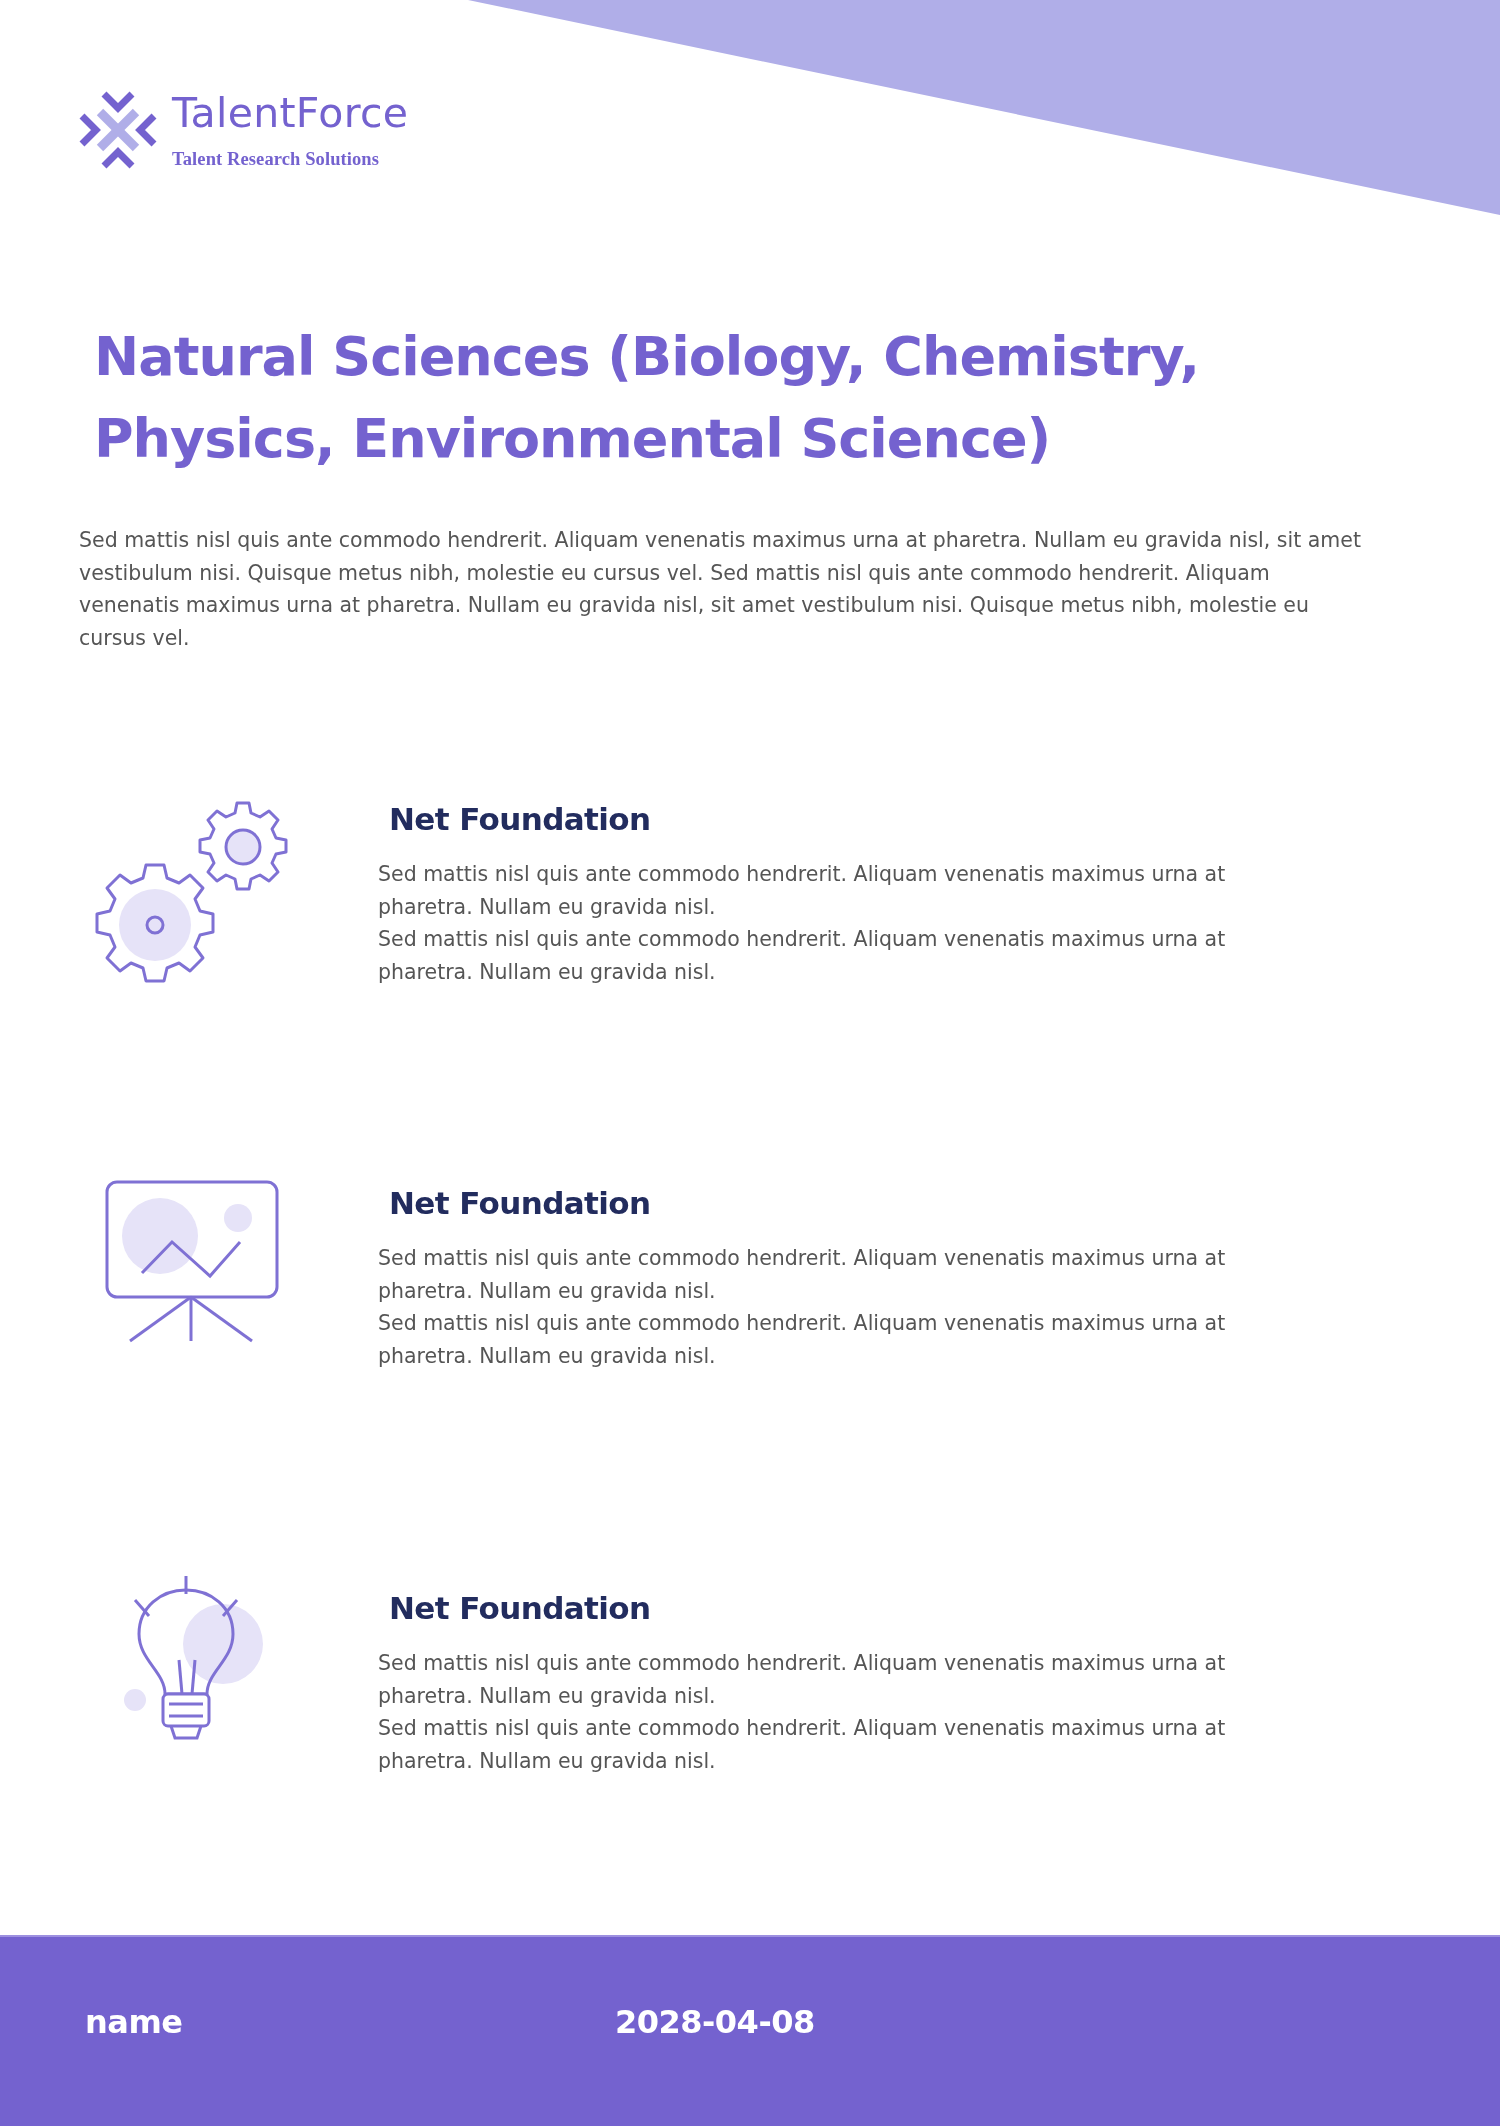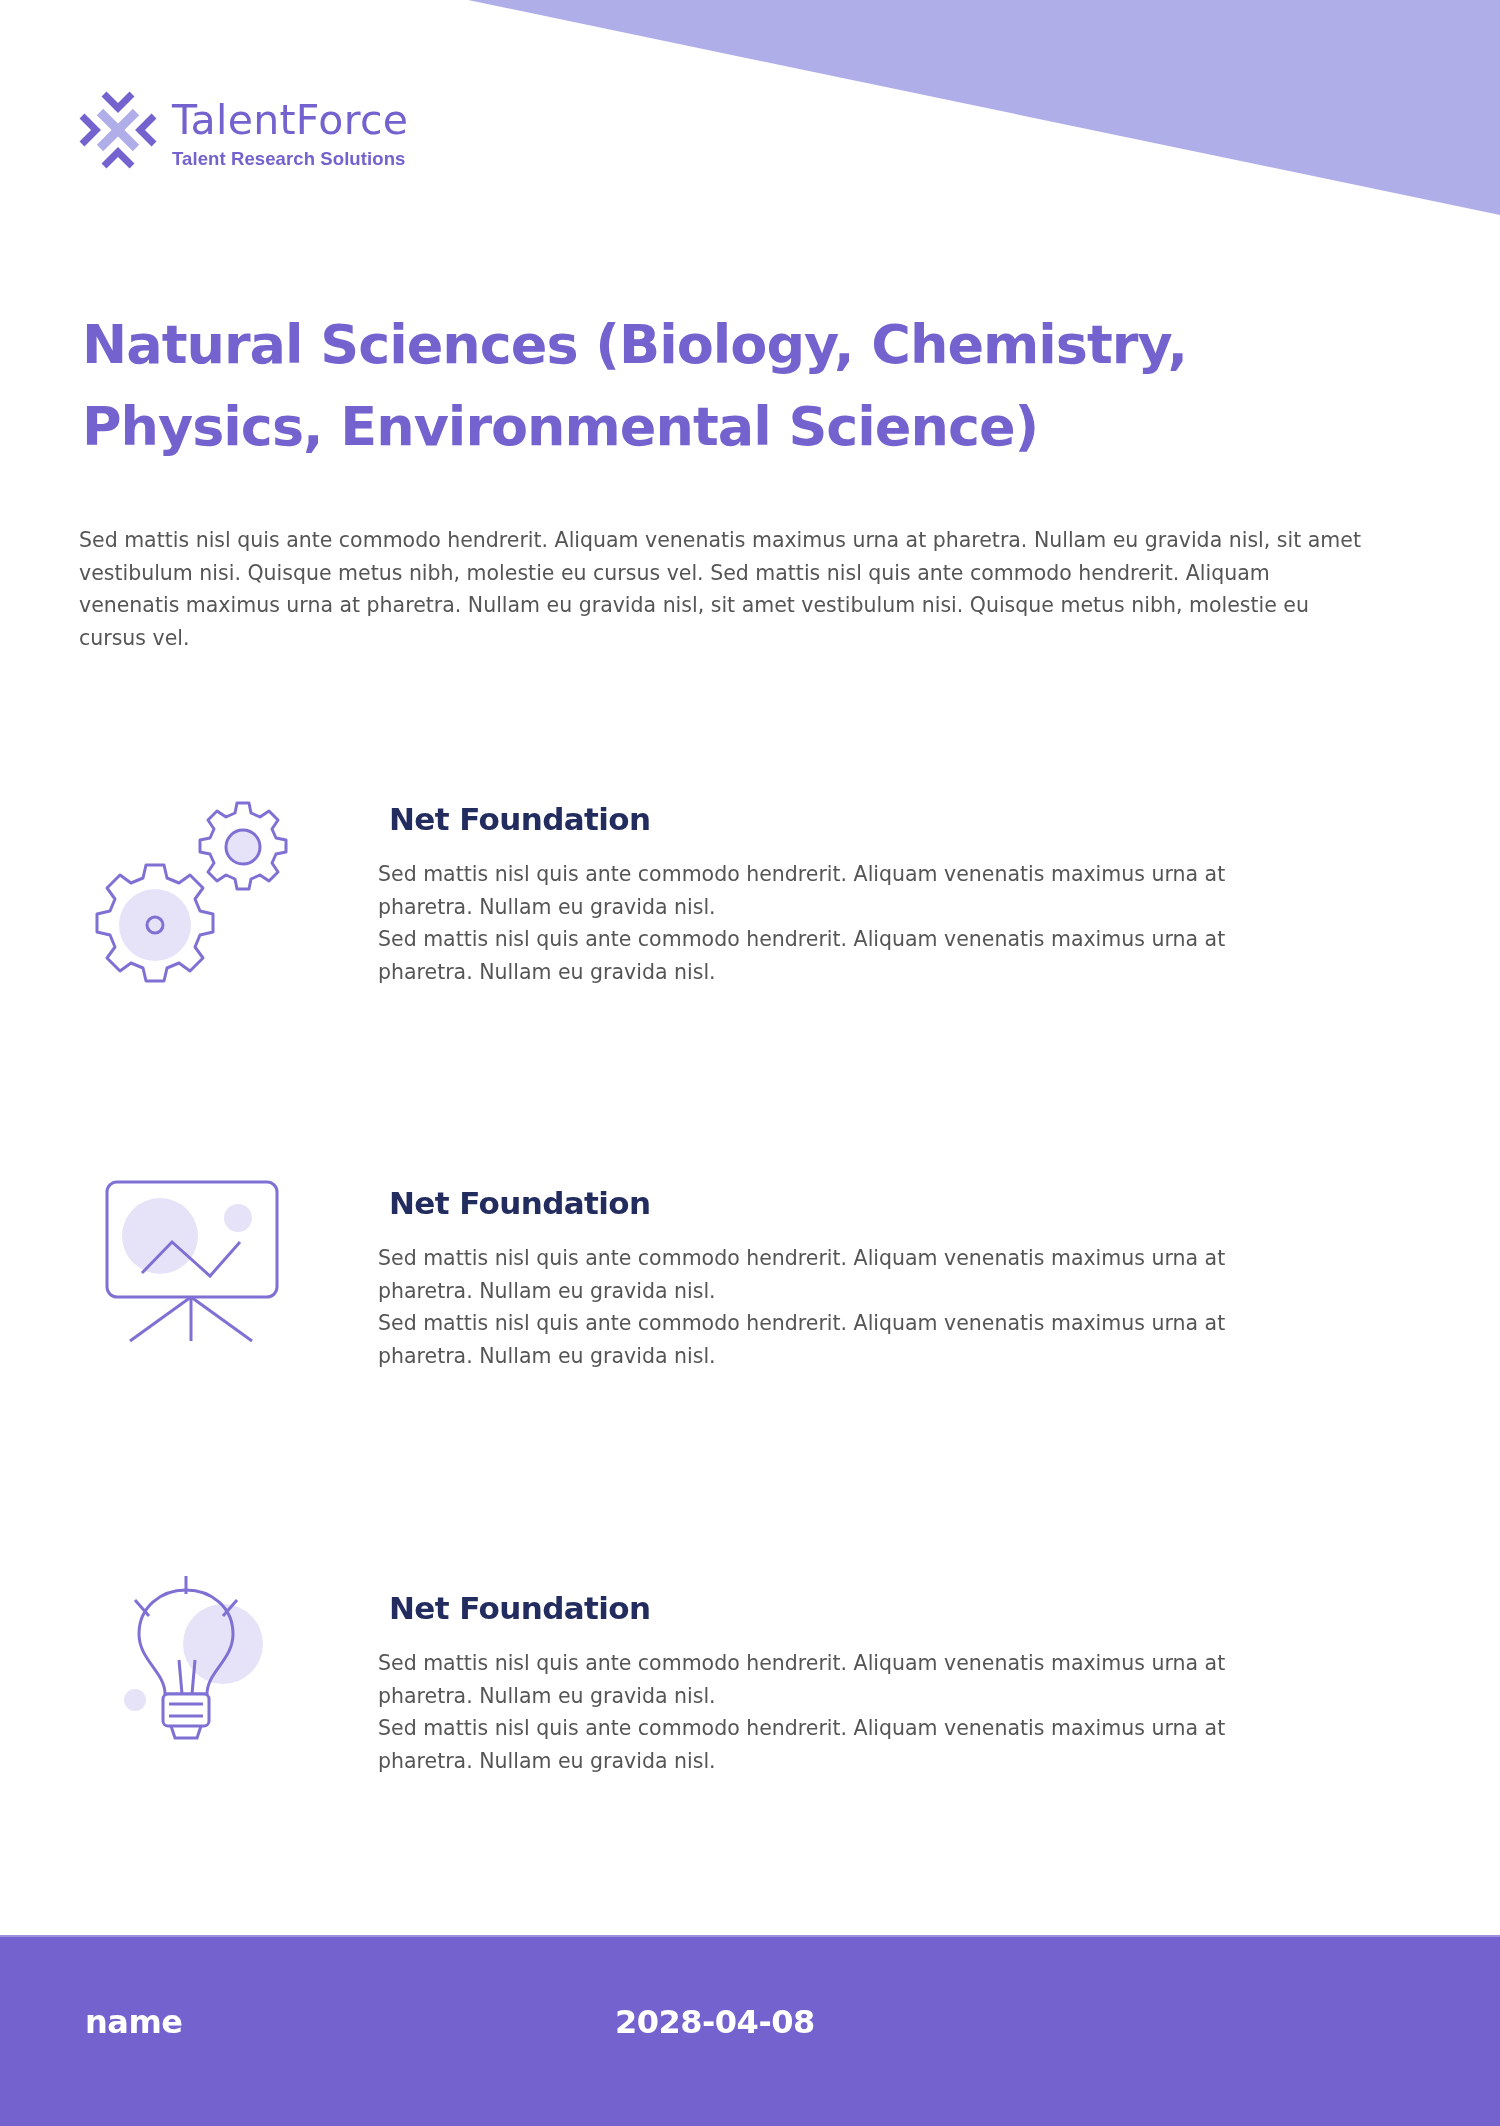--- a/index.html
+++ b/index.html
@@ -6,25 +6,25 @@
     body {
       width:1500px; height:2126px; position:relative; overflow:hidden;
       background:#ffffff;
       font-family:"Liberation Sans", "DejaVu Sans", sans-serif;
     }
     .corner-shape { position:absolute; left:0; top:0; width:1500px; height:220px; }
     .logo { position:absolute; left:78px; top:90px; display:flex; align-items:flex-end; }
     .logo-mark { width:80px; height:80px; }
     .logo-text { margin-left:14px; }
     .logo-name { font-size:41px; color:#7462cf; line-height:44px; letter-spacing:0.3px; font-family:"DejaVu Sans", sans-serif; }
-    .logo-sub { font-size:18.5px; color:#7462cf; font-weight:bold; margin-top:6px; letter-spacing:0.1px; font-family:Liberation Sans, sans-serif; }
+    .logo-sub { font-size:18.5px; color:#7462cf; font-weight:bold; margin-top:14px; letter-spacing:0.1px; font-family:Liberation Serif, serif; }
     .page-title {
       position:absolute; left:78px; top:300px; width:1260px;
       font-family:"DejaVu Sans", sans-serif; font-weight:bold;
-      font-size:54px; line-height:82px; color:#7462cf; margin:4px; letter-spacing:-1px;
+      font-size:54px; line-height:82px; color:#7462cf; margin:16px; letter-spacing:-1px;
     }
     .intro {
       position:absolute; left:79px; top:524px; width:1290px;
       font-family:"DejaVu Sans", sans-serif;
       font-size:20.5px; line-height:32.7px; color:#555555; margin:0;
     }
     .feature { position:absolute; left:0; width:1500px; }
     .feature-icon { position:absolute; left:85px; width:205px; height:205px; }
     .feature-title {
       position:absolute; left:378px; margin:11px;

